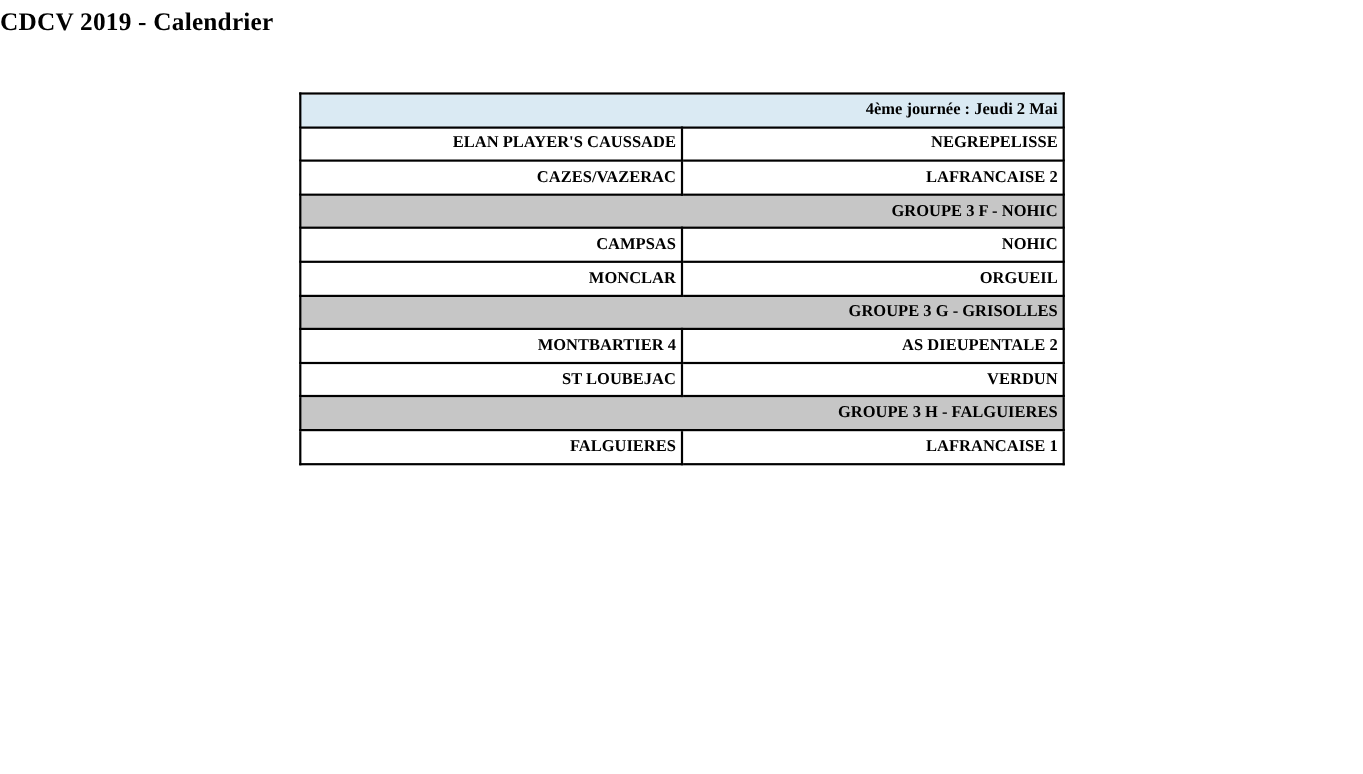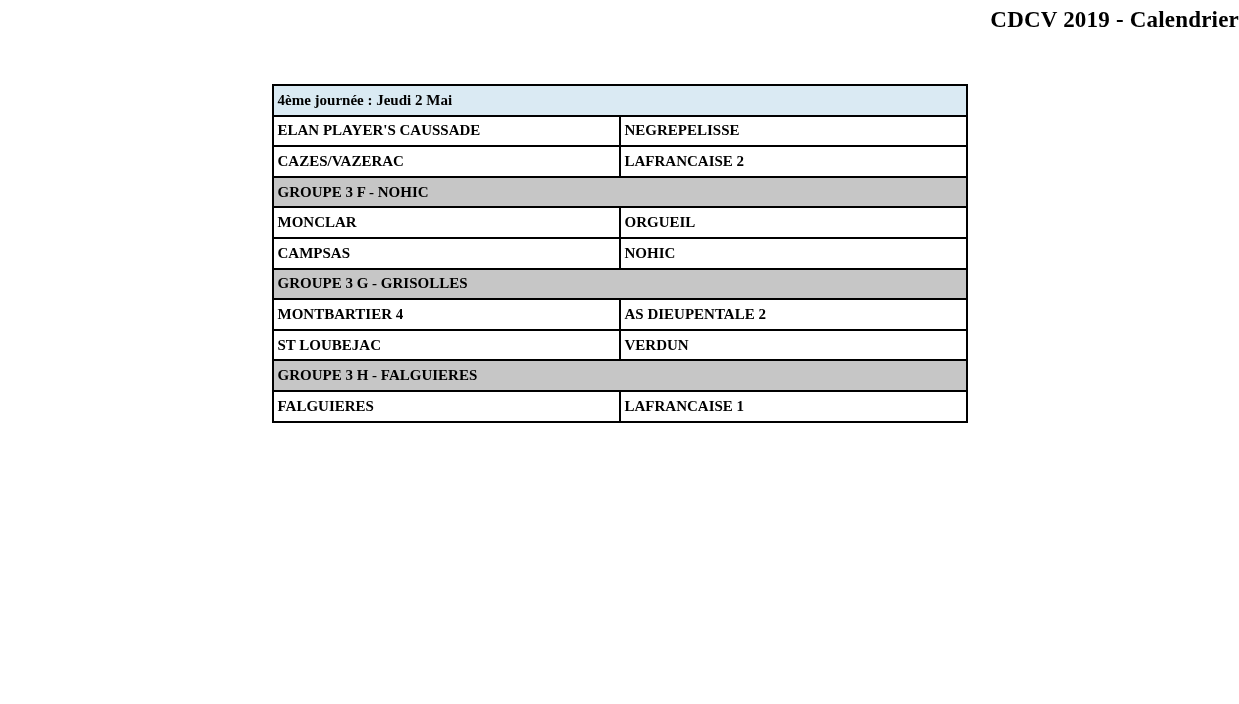--- a/index.html
+++ b/index.html
@@ -7,39 +7,39 @@
     padding: 0;
     background: #ffffff;
   }
   body {
     width: 1239px;
     height: 704px;
     overflow: hidden;
     font-family: "Liberation Serif", serif;
   }
   .page-title {
-    text-align: right;
+    text-align: left;
     font-size: 23px;
     font-weight: bold;
     color: #000000;
     margin: 0;
     padding-top: 7px;
     line-height: 26px;
     letter-spacing: 0.2px;
     font-family: Liberation Serif, serif;
   }
   table.calendar {
     border-collapse: collapse;
     table-layout: fixed;
     width: 696px;
     margin: 51px auto 0 auto;
   }
   table.calendar td {
     border: 2px solid #000000;
-    text-align: left;
+    text-align: right;
     vertical-align: middle;
     font-weight: bold;
     font-size: 15px;
     color: #000000;
     height: 28.6px;
     padding: 0 4px;
     overflow: hidden;
     white-space: nowrap;
   }
   td.day-header {
@@ -74,26 +74,26 @@
         <td class="team-cell">NEGREPELISSE</td>
       </tr>
       <tr>
         <td class="team-cell">CAZES/VAZERAC</td>
         <td class="team-cell">LAFRANCAISE 2</td>
       </tr>
       <tr>
         <td class="group-header" colspan="2">GROUPE 3 F - NOHIC</td>
       </tr>
       <tr>
+        <td class="team-cell">CAMPSAS</td>
+        <td class="team-cell">NOHIC</td>
+      </tr>
+      <tr>
         <td class="team-cell">MONCLAR</td>
         <td class="team-cell">ORGUEIL</td>
-      </tr>
-      <tr>
-        <td class="team-cell">CAMPSAS</td>
-        <td class="team-cell">NOHIC</td>
       </tr>
       <tr>
         <td class="group-header" colspan="2">GROUPE 3 G - GRISOLLES</td>
       </tr>
       <tr>
         <td class="team-cell">MONTBARTIER 4</td>
         <td class="team-cell">AS DIEUPENTALE 2</td>
       </tr>
       <tr>
         <td class="team-cell">ST LOUBEJAC</td>

